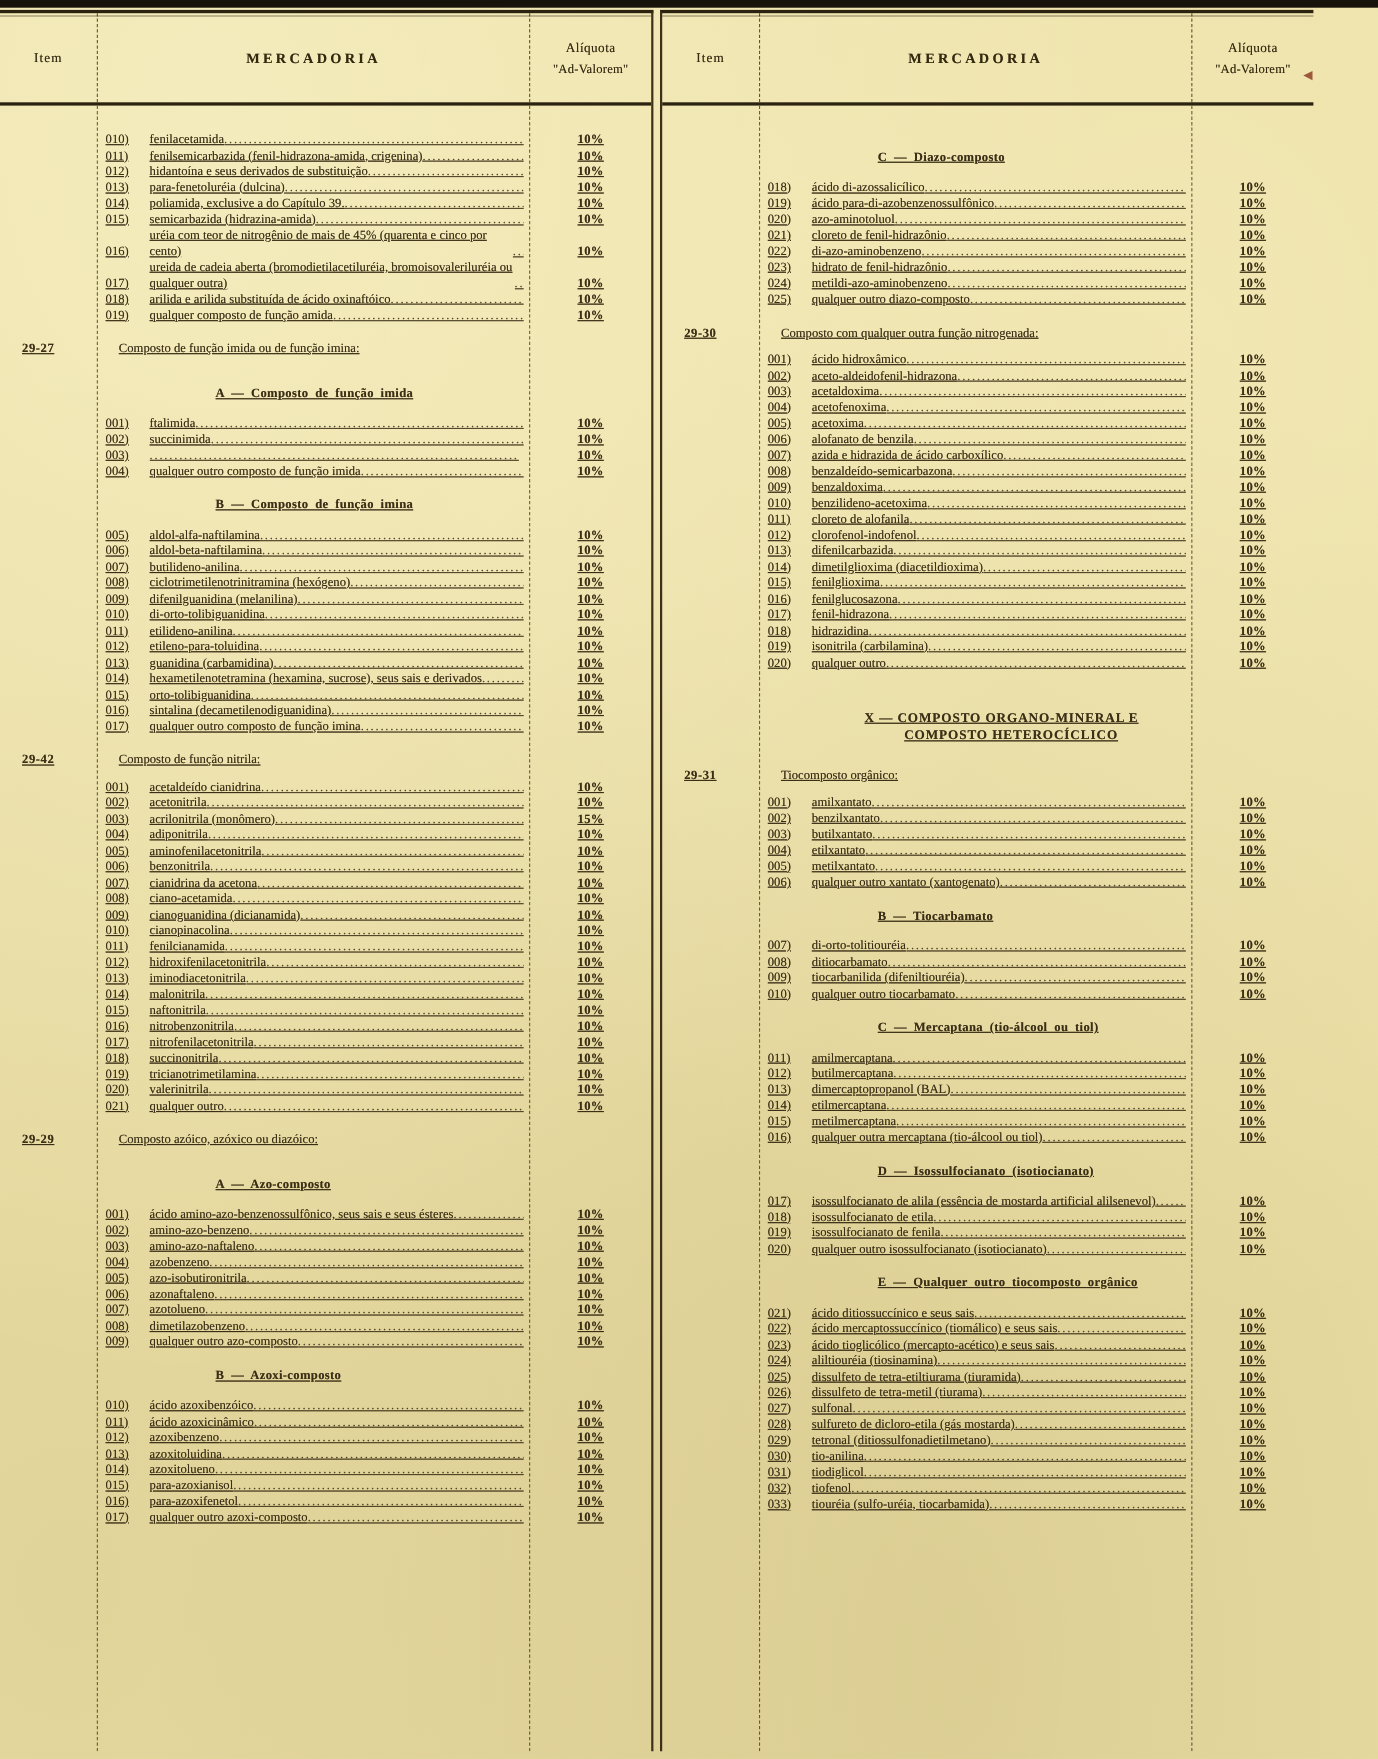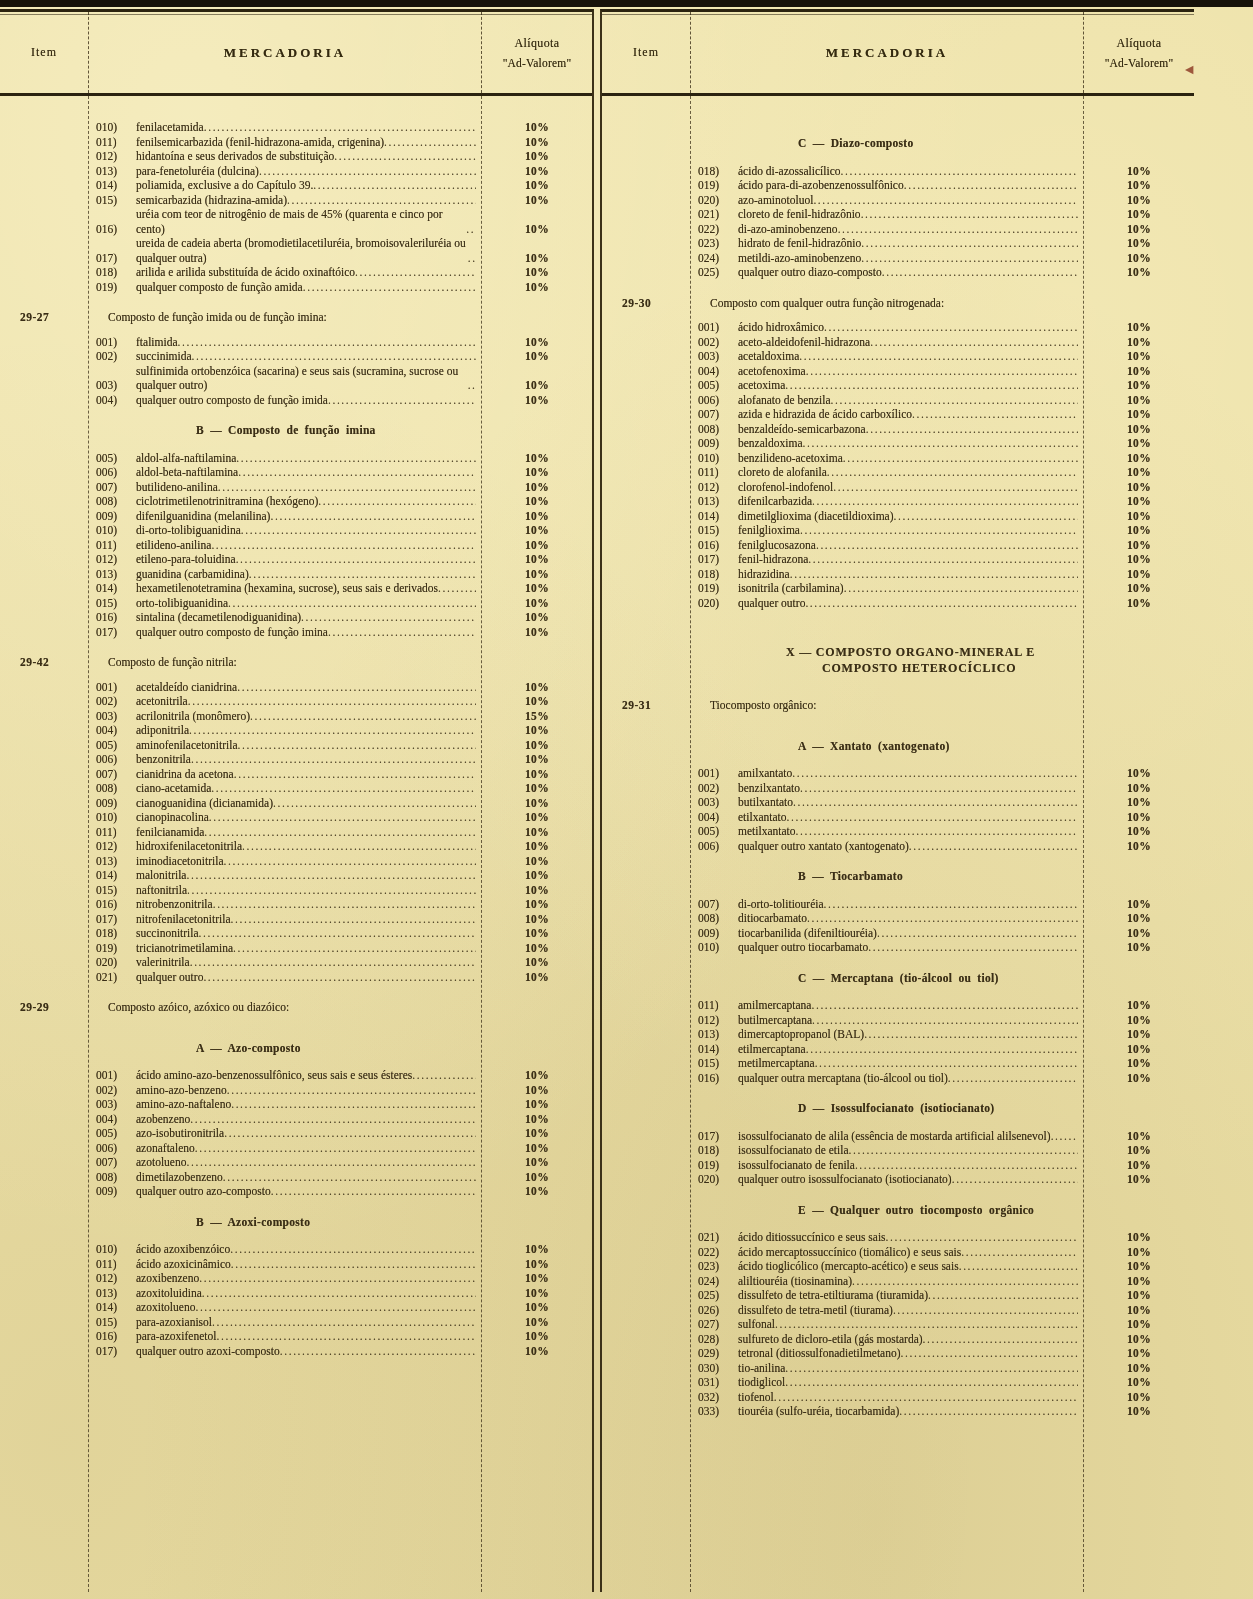--- a/index.html
+++ b/index.html
@@ -30,21 +30,21 @@
   .th-merc{flex:1;min-width:0;border-left:1px dashed rgba(60,48,24,.8);border-right:1px dashed rgba(60,48,24,.8);
            letter-spacing:3px;font-weight:700;}
   .th-rate{width:110px;flex:none;font-size:12px;letter-spacing:.4px;line-height:20px;}
   .th-rate .qv{font-size:11.5px;letter-spacing:.2px;}
   .artifact{position:absolute;right:-2px;top:50px;color:#8a3520;font-size:14px;opacity:.8;}
   
   .tbody-wrap{position:relative;flex:1;padding-top:24px;font-size:11.5px;line-height:14.5px;overflow:hidden;}
   .vr{position:absolute;top:0;bottom:0;border-left:1px dashed rgba(60,48,24,.75);}
   .vr1{left:88px;}
   .vr2{right:110px;}
-  .table-section{margin-bottom:16px;}
+  .table-section{margin-bottom:16px;text-decoration:underline;}
   .trow{display:flex;align-items:flex-end;}
   .c-item{width:88px;flex:none;box-sizing:border-box;padding-left:20px;font-weight:700;letter-spacing:.5px;}
   .c-merc{flex:1;min-width:0;box-sizing:border-box;padding:0 6px 0 8px;}
   .row-merc{display:flex;align-items:flex-end;}
   .c-rate{width:110px;flex:none;text-align:center;font-weight:700;letter-spacing:.3px;}
   .title-row{margin:6px 0 10px 0;gap:12px;}
   .title-merc{padding-right:14px;}
   .rnum{flex:none;width:40px;}
   .rtxt{flex:0 1 auto;min-width:0;}
   .leader{flex:1 1 10px;overflow:hidden;white-space:nowrap;opacity:.85;}
@@ -166,20 +166,27 @@
             </div>
             <div class="c-rate">10%</div>
           </div>
         </div>
         <div class="table-section">
           <div class="trow title-row">
             <div class="c-item">29-27</div>
             <div class="c-merc title-merc">Composto de função imida ou de função imina:</div>
             <div class="c-rate"></div>
           </div>
+          <div class="trow">
+            <div class="c-item"></div>
+            <div class="c-merc">
+              <div class="gheading">A — Composto de função imida</div>
+            </div>
+            <div class="c-rate"></div>
+          </div>
           <div class="trow item-row">
             <div class="c-item"></div>
             <div class="c-merc row-merc">
               <span class="rnum">001)</span>
               <span class="rtxt">ftalimida</span>
               <span class="leader"></span>
             </div>
             <div class="c-rate">10%</div>
           </div>
           <div class="trow item-row">
@@ -188,21 +195,20 @@
               <span class="rnum">002)</span>
               <span class="rtxt">succinimida</span>
               <span class="leader"></span>
             </div>
             <div class="c-rate">10%</div>
           </div>
           <div class="trow item-row">
             <div class="c-item"></div>
             <div class="c-merc row-merc">
               <span class="rnum">003)</span>
-              <span class="rtxt">sulfinimida ortobenzóica (sacarina) e seus sais (sucramina, sucrose ou qualquer outro)</span>
               <span class="leader"></span>
             </div>
             <div class="c-rate">10%</div>
           </div>
           <div class="trow item-row">
             <div class="c-item"></div>
             <div class="c-merc row-merc">
               <span class="rnum">004)</span>
               <span class="rtxt">qualquer outro composto de função imida</span>
               <span class="leader"></span>
@@ -996,27 +1002,20 @@
             </div>
             <div class="c-rate"></div>
           </div>
         </div>
         <div class="table-section">
           <div class="trow title-row">
             <div class="c-item">29-31</div>
             <div class="c-merc title-merc">Tiocomposto orgânico:</div>
             <div class="c-rate"></div>
           </div>
-          <div class="trow">
-            <div class="c-item"></div>
-            <div class="c-merc">
-              <div class="gheading">A — Xantato (xantogenato)</div>
-            </div>
-            <div class="c-rate"></div>
-          </div>
           <div class="trow item-row">
             <div class="c-item"></div>
             <div class="c-merc row-merc">
               <span class="rnum">001)</span>
               <span class="rtxt">amilxantato</span>
               <span class="leader"></span>
             </div>
             <div class="c-rate">10%</div>
           </div>
           <div class="trow item-row">

